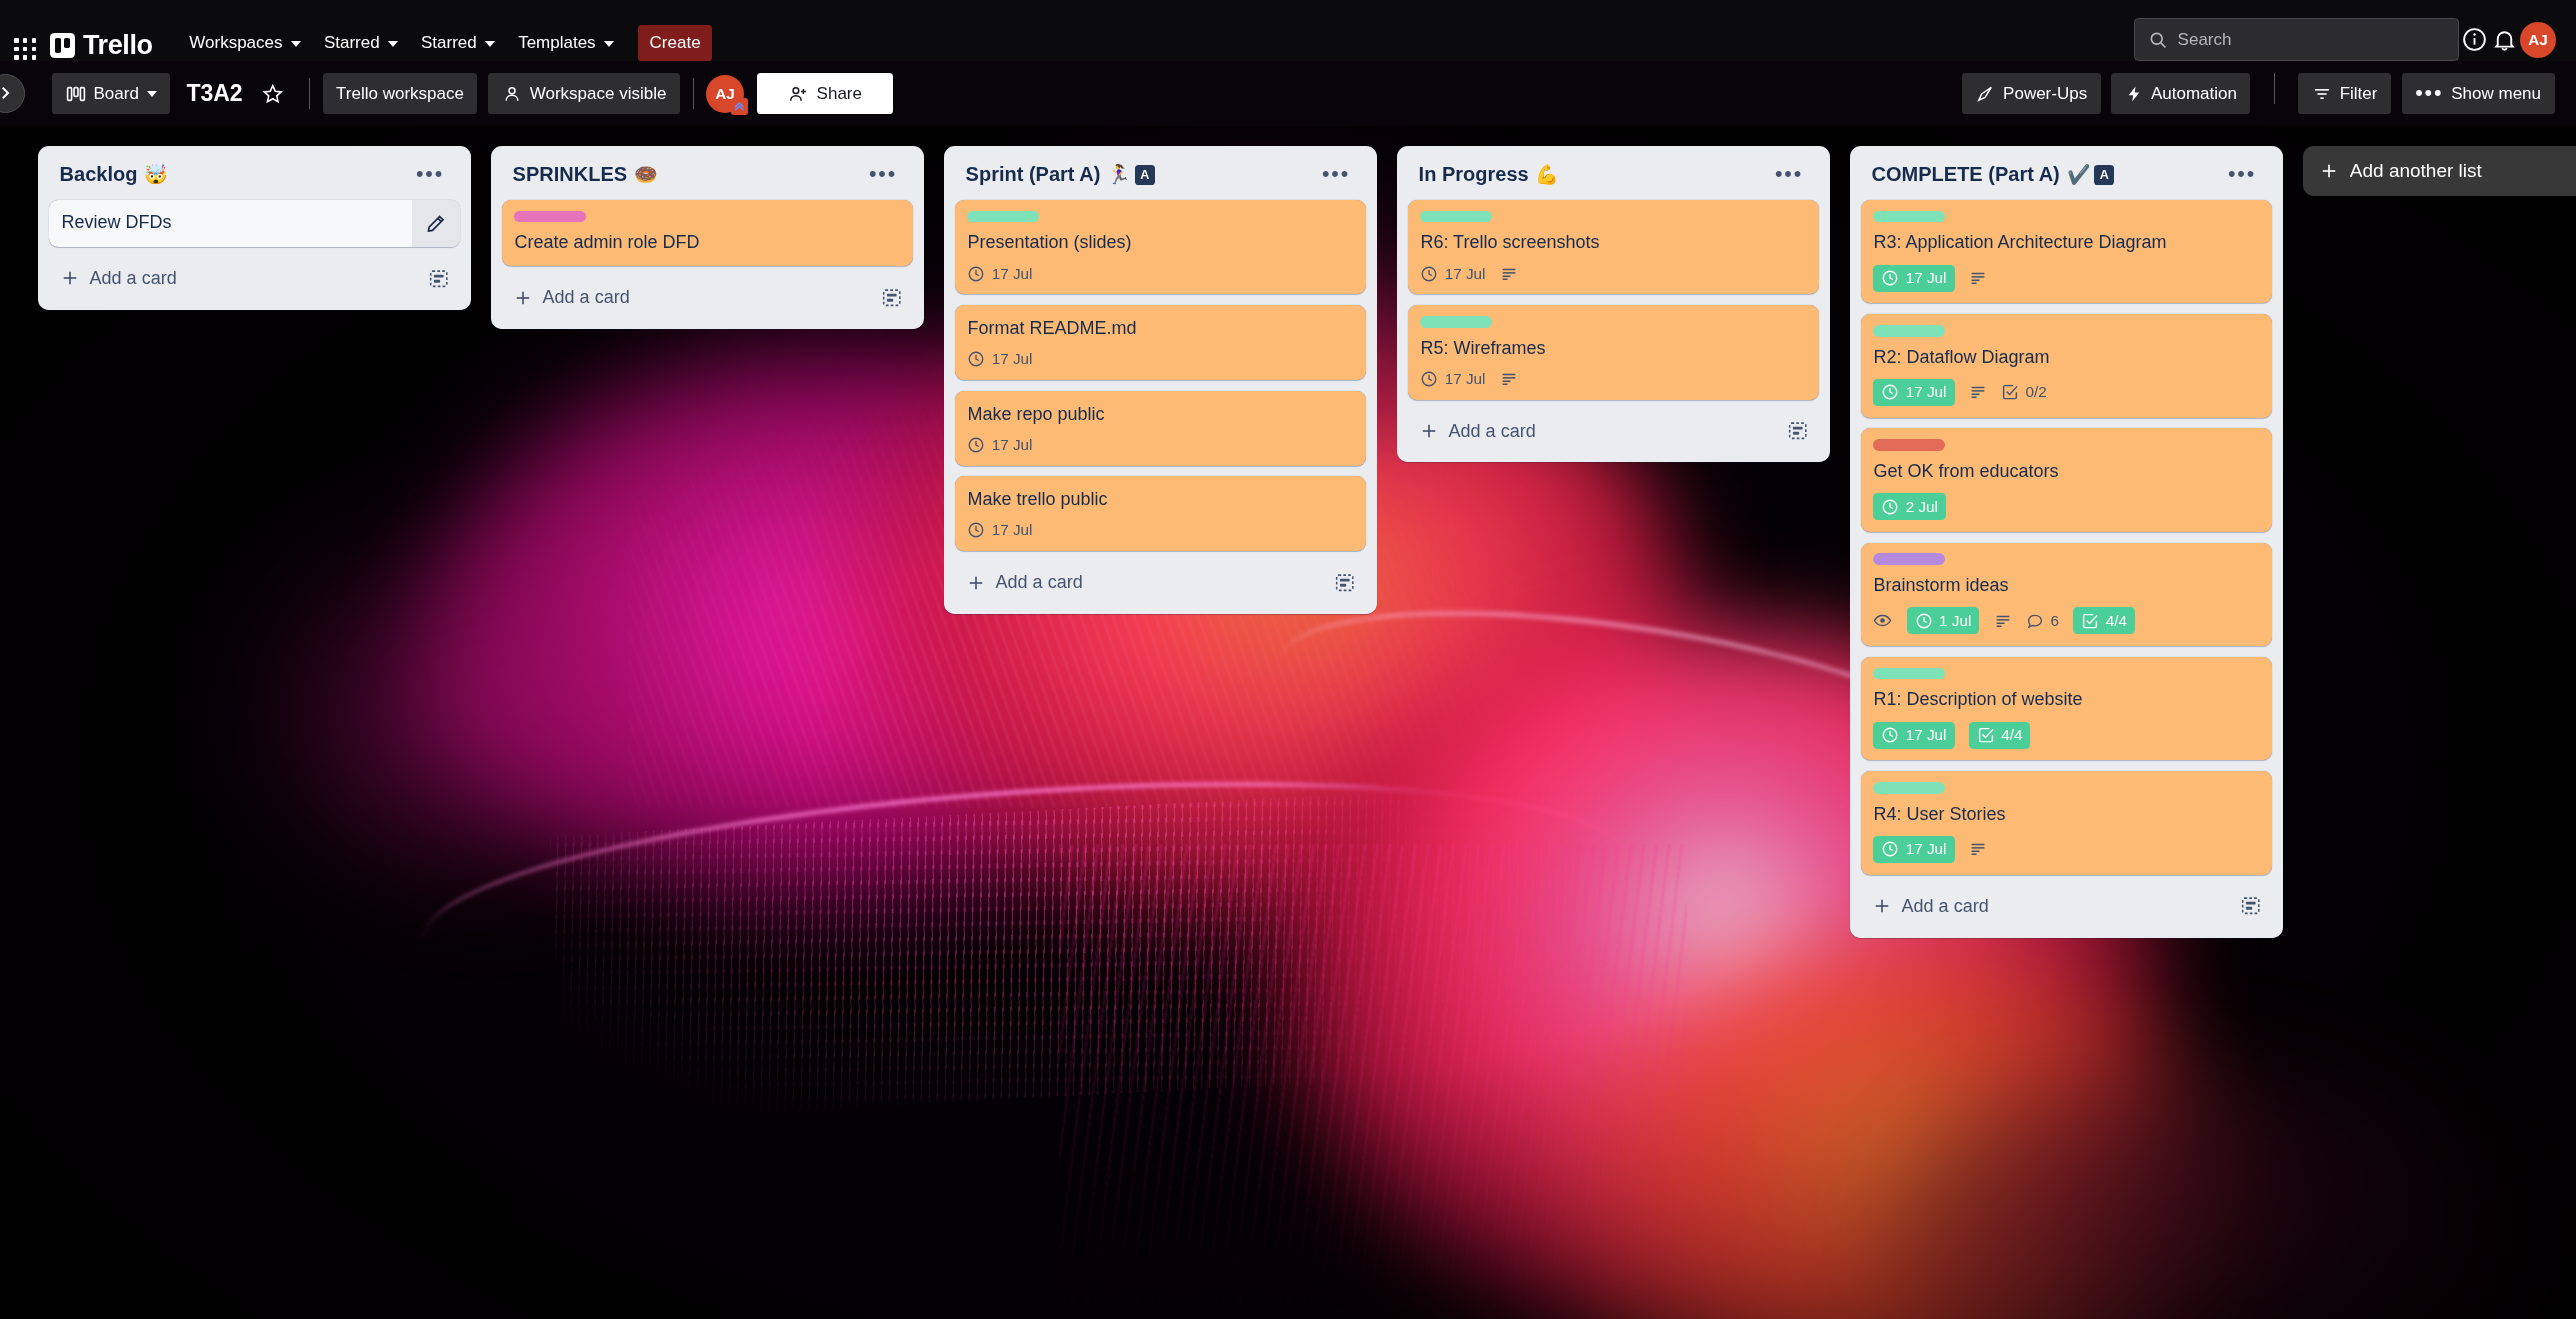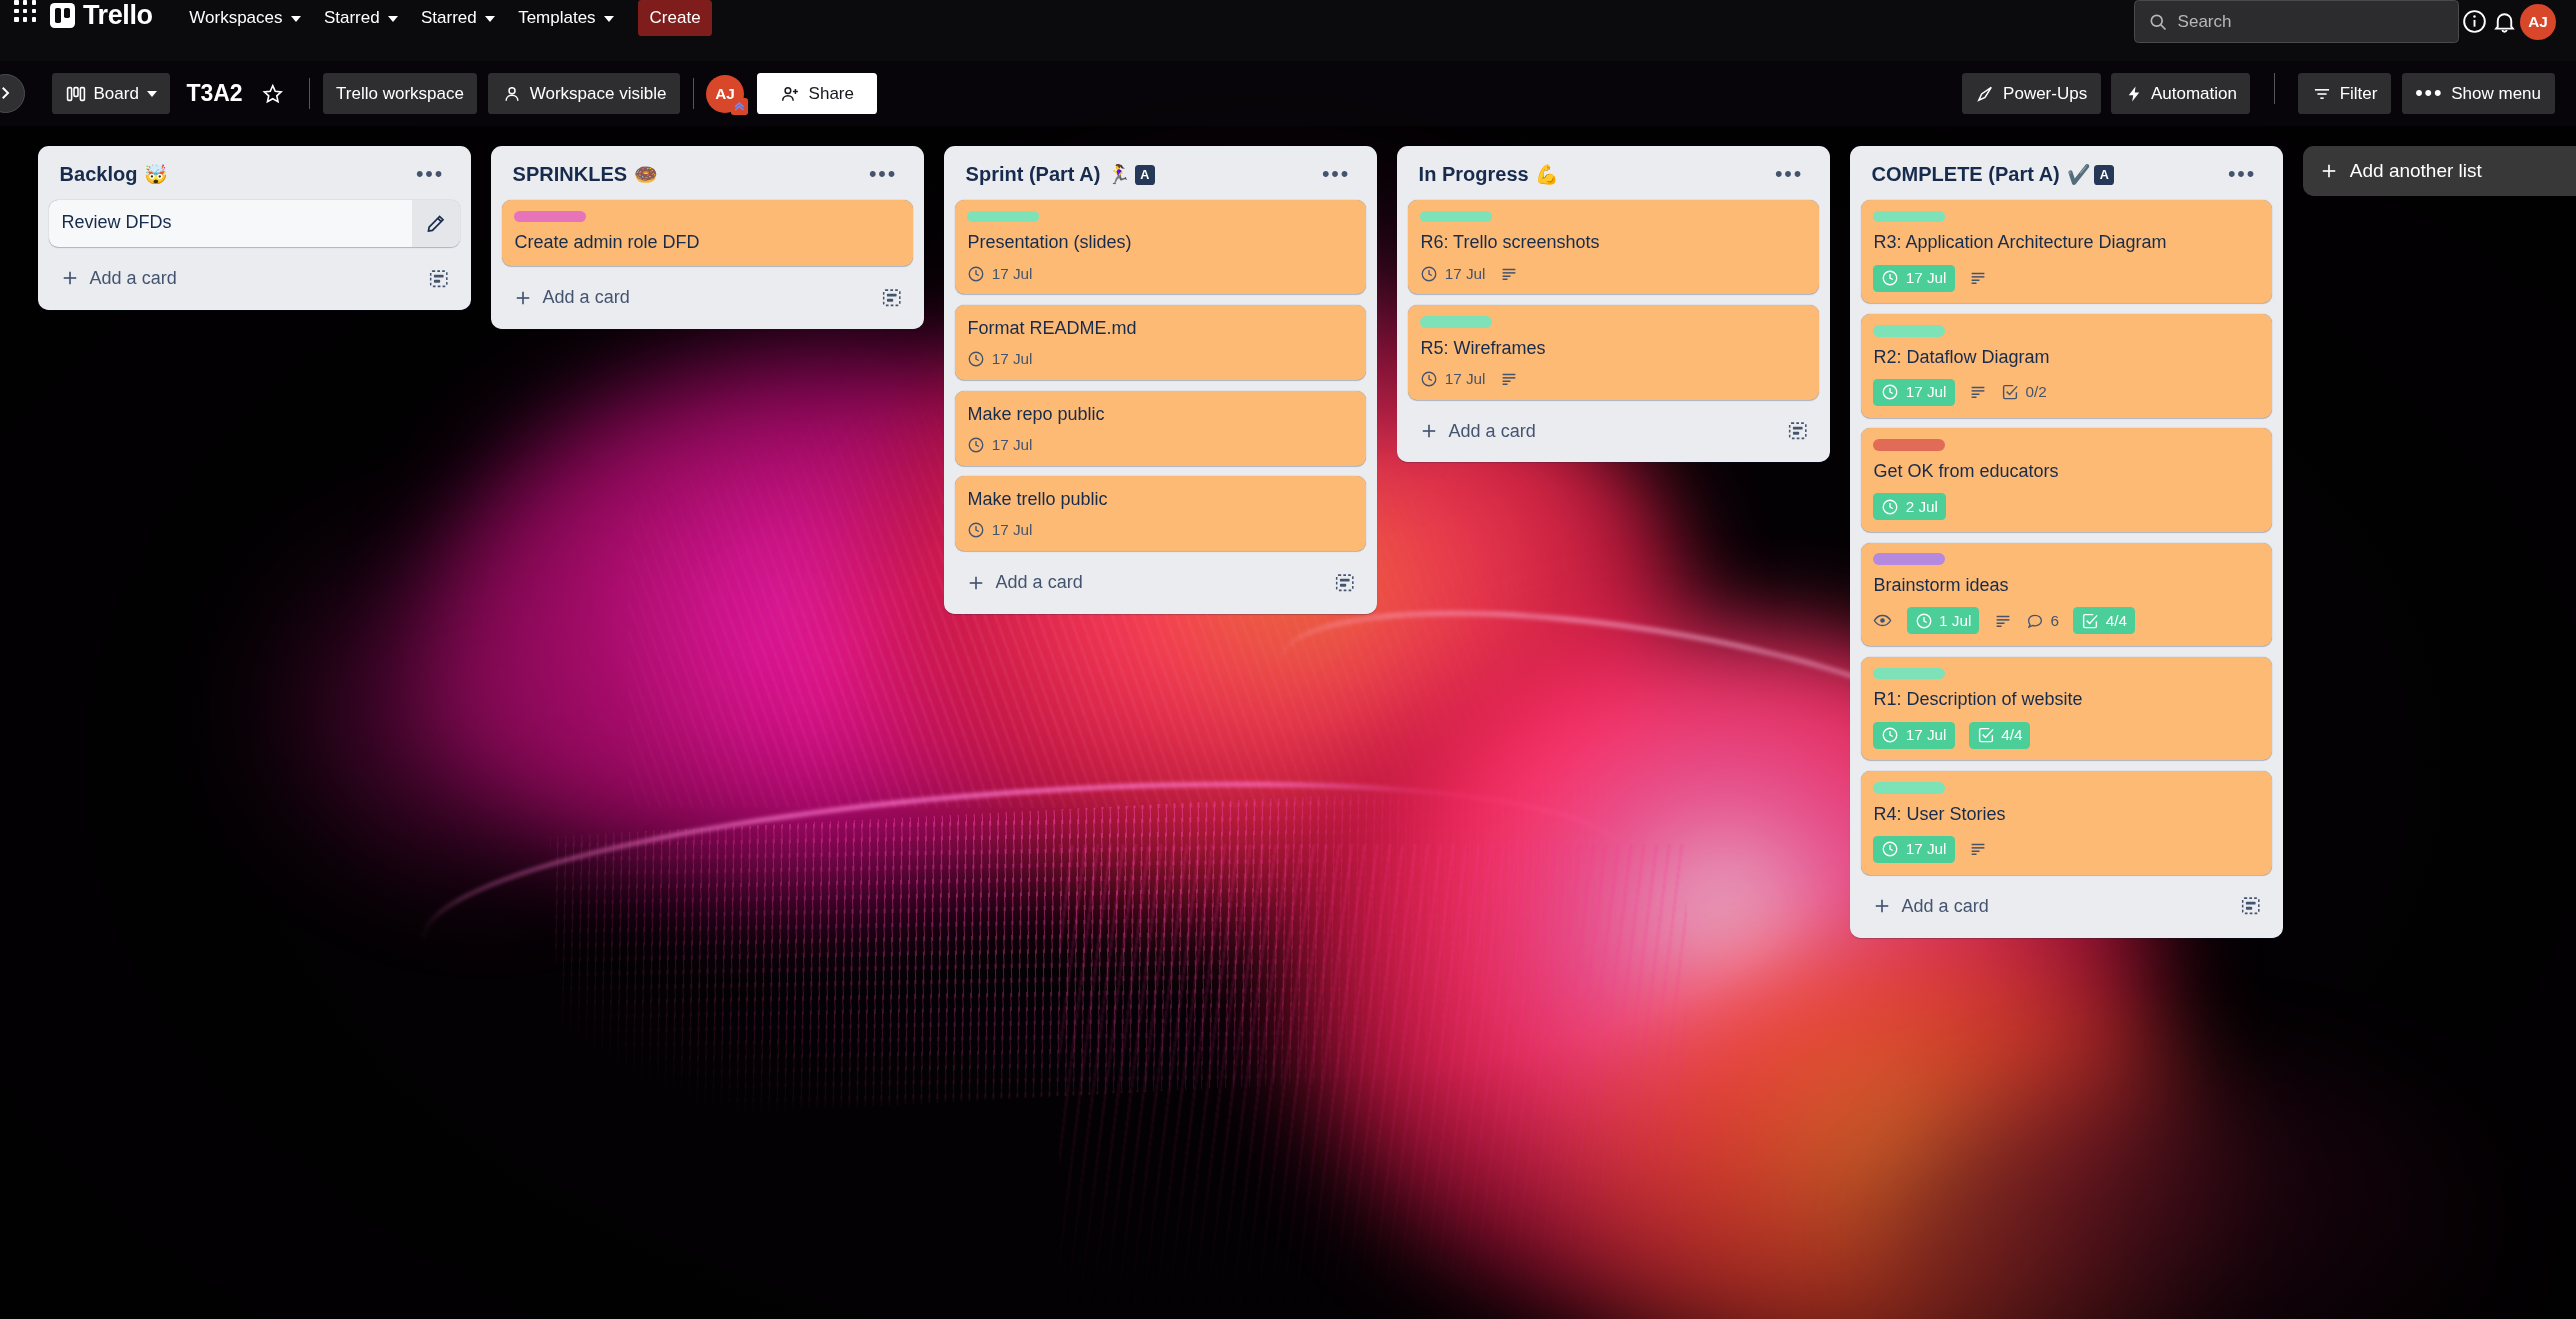--- a/index.html
+++ b/index.html
@@ -104,21 +104,21 @@
   }
   #vignette {
     position: absolute; inset: 0;
     background: radial-gradient(ellipse at 52% 58%, rgba(0,0,0,0) 28%, rgba(0,0,0,.55) 70%, rgba(0,0,0,.9) 100%);
   }
 
   
   #topnav {
     position: absolute; left: 0; top: 0; width: 2576px; height: 61px;
     background: #0b0b0d;
-    display: flex; align-items: flex-start;
+    display: flex; align-items: flex-end;
     z-index: 40;
     color: #fff;
   }
   #waffle { width: 23px; height: 23px; margin-left: 14.4px; margin-right: 12.6px;
             display: grid; grid-template-columns: repeat(3,1fr); grid-template-rows: repeat(3,1fr); gap: 2.7px; cursor: pointer; }
   #waffle i { background: #fff; border-radius: 0.9px; display: block; width: 4.5px; height: 4.5px; }
   .logo-wrap { display: flex; align-items: center; gap: 8px; margin-right: 25px; cursor: pointer; }
   .logo-mark { width: 25px; height: 25px; background: #fff; border-radius: 4.5px; position: relative; }
   .logo-mark::before { content:""; position:absolute; left:5.4px; top:4.5px; width:5.4px; height:15.3px; background:#0b0b0d; border-radius:1.8px;}
   .logo-mark::after  { content:""; position:absolute; left:14.4px; top:4.5px; width:5.4px; height:10px; background:#0b0b0d; border-radius:1.8px;}
@@ -172,21 +172,21 @@
   #avatar-board {
     width: 38px; height: 38px; border-radius: 50%; background: #d9472b;
     color: #fff; font-size: 15.3px; font-weight: 700; display: flex;
     align-items: center; justify-content: center; position: relative; cursor: pointer;
   }
   #avatar-board .prem {
     position: absolute; right: -3.6px; bottom: -2.7px; width: 17px; height: 17px;
     background: #d9472b; border-radius: 2.7px; display:flex;align-items:center;justify-content:center;
   }
   #share-btn {
-    display: flex; align-items: center; gap: 9px; height: 41px; padding: 0 23px;
+    display: flex; align-items: center; gap: 9px; height: 41px; padding: 0 31px;
     border-radius: 3.6px; background: #fff; color: #16181d; font-size: 17px;
     font-weight: 400; cursor: pointer; margin-left: 12.6px; border: none;
     font-family: "Liberation Sans", sans-serif;
   }
   #bh-right { margin-left: auto; display: flex; align-items: flex-start; gap: 10.8px; padding-right: 21.5px; }
 
   
   #board { position: absolute; left: 0; top: 126px; width: 2576px; height: 1194px; z-index: 20;
            display: flex; align-items: flex-start; gap: 20px; padding: 20px 20px 0 38px; }
   .list {

